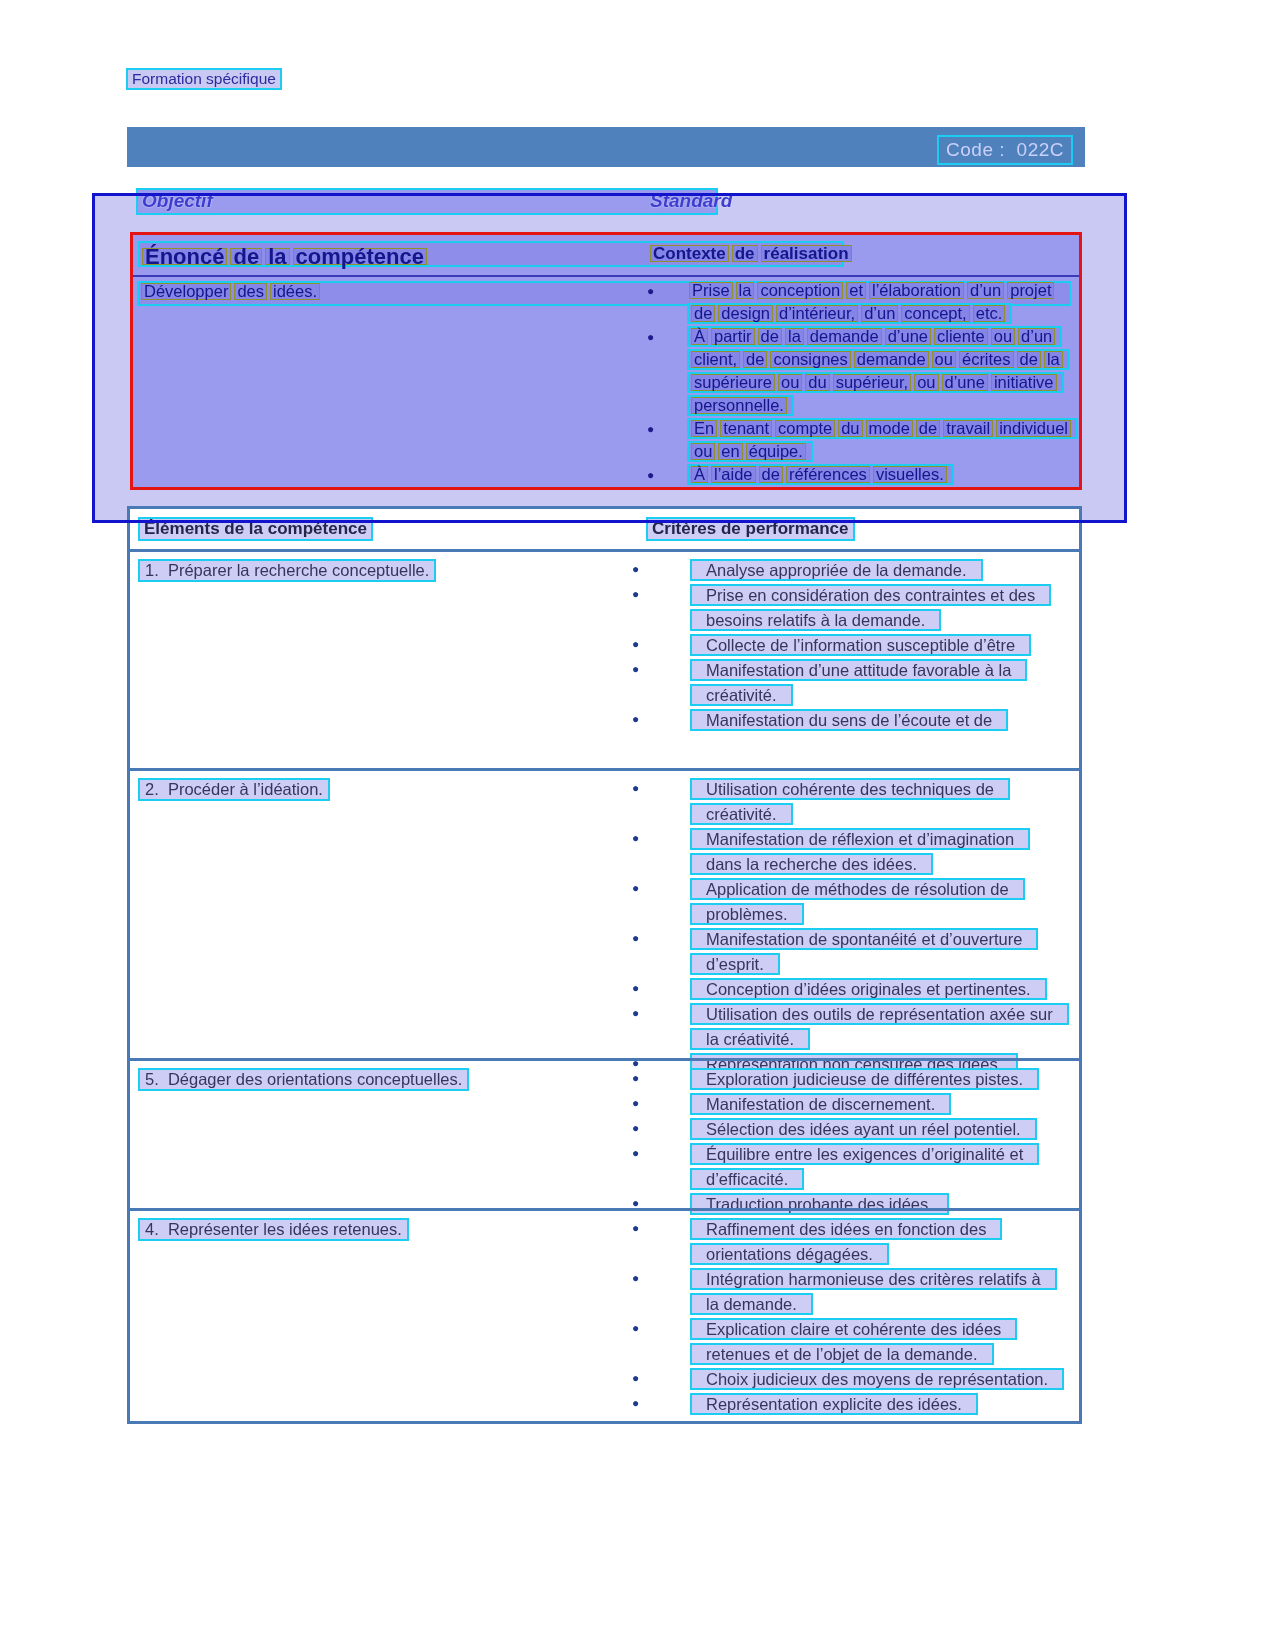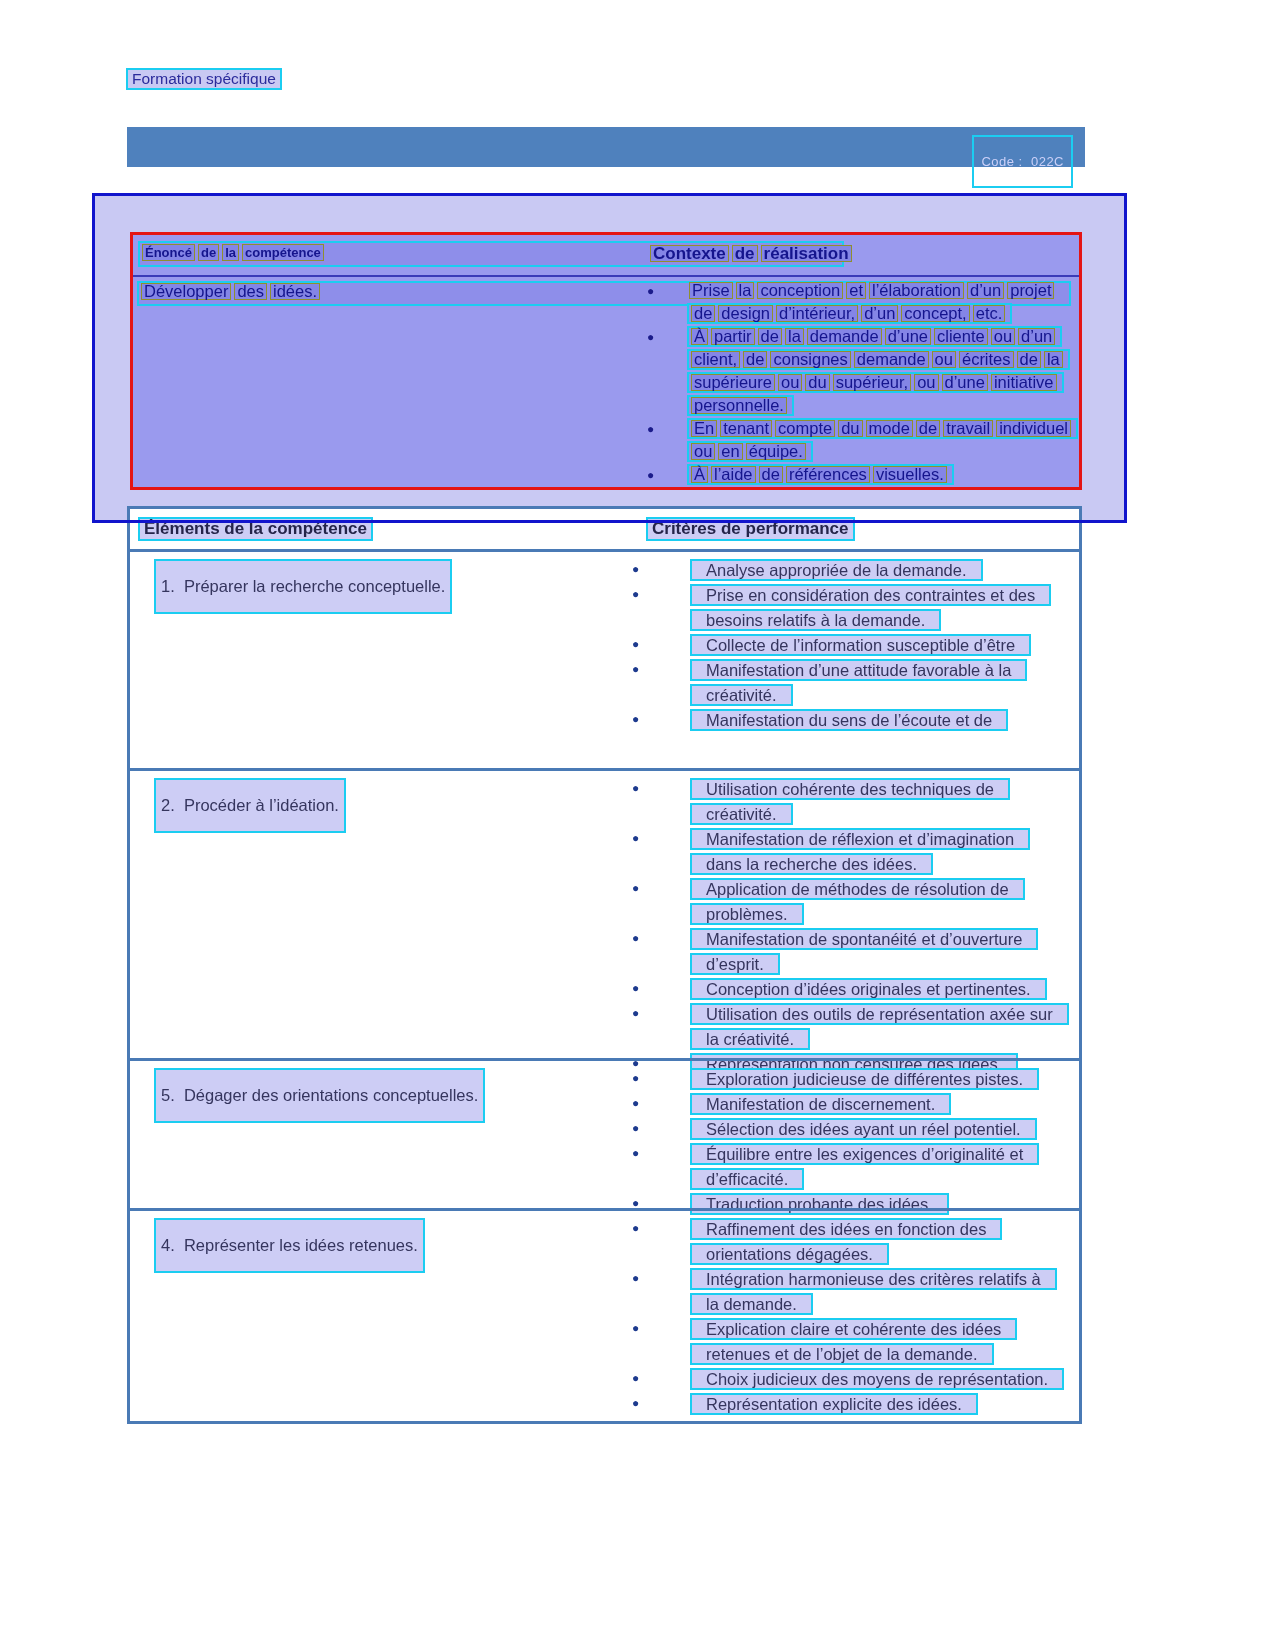--- a/index.html
+++ b/index.html
@@ -13,40 +13,40 @@
   #page{position:relative;width:1233px;height:1651px;background:#fff;overflow:hidden;}
 
   
   .formation{position:absolute;left:126px;top:68px;background:var(--lav);
     border:2px solid var(--cyan);padding:0 4px;font-size:15.5px;font-weight:500;
     color:#2b2b9b;white-space:pre;}
 
   
   .bar{position:absolute;left:127px;top:127px;width:958px;height:40px;background:var(--bar);}
   .codebox{position:absolute;right:12px;top:8px;border:2px solid var(--cyan);
-    padding:17px 7px;color:var(--code);font-size:13px;letter-spacing:.5px;white-space:pre;}
+    padding:2px 7px;color:var(--code);font-size:19px;letter-spacing:.5px;white-space:pre;}
 
   
   .outerbox{position:absolute;left:92px;top:193px;width:1029px;height:330px;
     background:var(--lav);border-left:3px solid var(--boxblue);border-right:3px solid var(--boxblue);}
   .oline{position:absolute;left:92px;width:1032px;height:3px;background:var(--boxblue);z-index:6;}
   .oline.top{top:193px;}
   .oline.bot{top:520px;}
 
   .osband{position:absolute;left:136px;top:188px;width:578px;height:23px;
     background:var(--peri);border:2px solid var(--cyan);z-index:4;}
   .ositem{position:absolute;top:0px;font-size:19px;font-weight:bold;font-style:italic;
     color:#3d3dd0;text-shadow:0 0 2px rgba(235,235,255,.95);white-space:pre;}
 
   
   .t1{position:absolute;left:130px;top:232px;width:946px;height:252px;
     background:var(--peri);border:3px solid var(--red);z-index:3;}
   .t1 .hband{position:absolute;left:5px;top:6px;width:702px;height:22px;
     background:var(--strip);border:2px solid var(--cyan);}
-  .t1 .hcol1{position:absolute;left:2px;top:1px;font-size:13px;font-weight:bold;color:var(--navy);white-space:nowrap;}
+  .t1 .hcol1{position:absolute;left:2px;top:1px;font-size:22px;font-weight:bold;color:var(--navy);white-space:nowrap;}
   .t1 .hcol2{position:absolute;left:510px;top:1px;font-size:17px;font-weight:bold;color:var(--navy);white-space:nowrap;}
   .t1 .sep{position:absolute;left:0;top:40px;width:100%;height:2px;background:#3b3bb8;}
   .t1 .fullstrip{position:absolute;left:4px;top:46px;width:930px;height:21px;
     background:var(--strip);border:2px solid var(--cyan);}
   .t1 .enonce{position:absolute;left:8px;top:47px;font-size:16.5px;color:var(--navy);white-space:nowrap;}
   .t1lines{position:absolute;left:514px;top:45px;width:430px;}
   .t1l{position:relative;min-height:21px;margin-bottom:2px;padding-left:40px;font-size:16.5px;color:var(--navy);}
   .t1l .bdot1{position:absolute;left:0px;top:4px;font-size:12px;color:#1b1b8a;}
   .t1l .band1{display:inline-block;background:var(--strip);border:2px solid var(--cyan);
     padding:0 2px;white-space:nowrap;line-height:17px;}
@@ -56,40 +56,44 @@
 
   
   .t2{position:absolute;left:127px;top:506px;width:949px;height:912px;
     background:#ffffff;border:3px solid var(--tblue);z-index:5;}
   .t2 .thead{position:relative;height:40px;}
   .t2 .h2band{position:absolute;top:8px;background:var(--hl2);border:2px solid var(--cyan);
     padding:0 4px;font-size:17px;font-weight:bold;color:var(--hdr2);white-space:pre;}
   .t2 .h2c1{left:8px;}
   .t2 .h2c2{left:516px;}
   .t2row{position:relative;border-top:3px solid var(--tblue);}
-  .eband{position:absolute;left:24px;top:7px;background:var(--hl2);border:2px solid var(--cyan);
-    padding:16px 5px;font-size:16.5px;color:var(--txt2);white-space:pre;}
+  .eband{position:absolute;left:8px;top:7px;background:var(--hl2);border:2px solid var(--cyan);
+    padding:0 5px;font-size:16.5px;color:var(--txt2);white-space:pre;}
   .lines2{position:absolute;left:500px;top:7px;width:446px;}
   .l2{position:relative;min-height:21px;margin-bottom:3px;padding-left:60px;}
   .l2 .bdot{position:absolute;left:2px;top:3px;font-size:12px;color:var(--bdot);}
   .l2 .band2{display:inline-block;background:var(--hl2);border:2px solid var(--cyan);
     padding:0 14px;font-size:16.5px;color:var(--txt2);white-space:pre;line-height:18px;}
 </style>
 </head>
 <body>
 
 <div id="page">
 
   <div class="formation">Formation spécifique</div>
 
   <div class="bar">
     <div class="codebox">Code :  022C</div>
   </div>
 
   <div class="outerbox"></div>
+  <div class="osband">
+    <span class="ositem" style="left:4px">Objectif</span>
+    <span class="ositem" style="left:512px">Standard</span>
+  </div>
   <div class="oline top"></div>
   <div class="oline bot"></div>
 
   <div class="t1">
     <div class="hband">
       <span class="hcol1"><span class="w">Énoncé</span><span class="w">de</span><span class="w">la</span><span class="w">compétence</span></span>
       <span class="hcol2"><span class="w">Contexte</span><span class="w">de</span><span class="w">réalisation</span></span>
     </div>
     <div class="sep"></div>
     <div class="fullstrip"></div>

